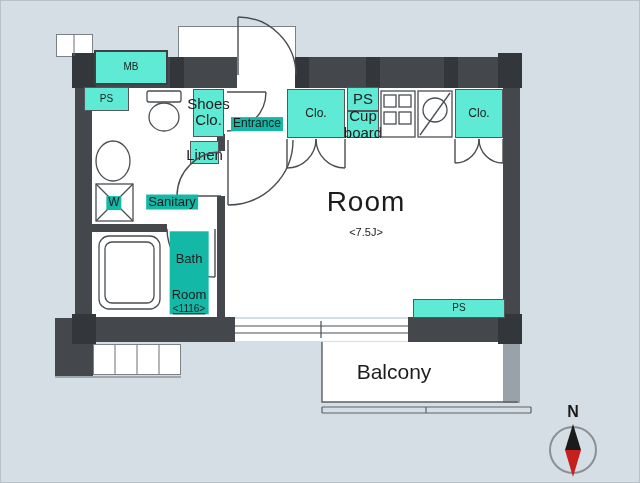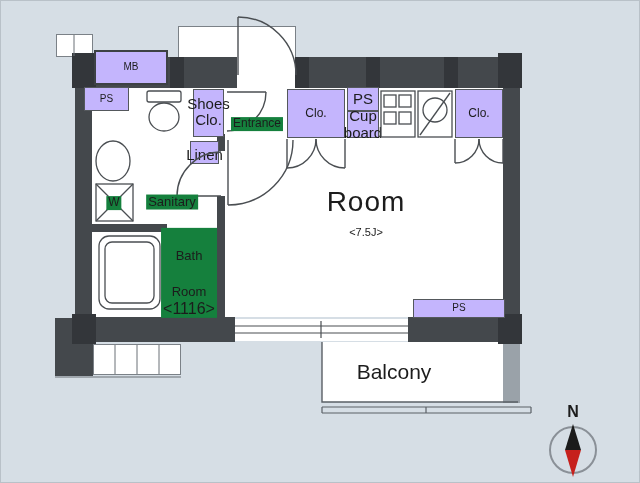--- a/index.html
+++ b/index.html
@@ -14,33 +14,33 @@
     overflow:hidden;
     box-shadow: inset 0 0 0 1px #b9c1c8;
   }
   .abs   { position:absolute; }
   .wall  { position:absolute; background:var(--wall,#44484c); }
   .pillar{ position:absolute; background:var(--wall-dark,#33363a); }
   .floor { position:absolute; background:var(--floor,#ffffff); }
   .gap   { position:absolute; background:var(--floor,#ffffff); }
   .annex { position:absolute; background:#ffffff; border:1px solid #7b8187; }
   .obox  {
-    position:absolute; background:#c4b5fd;
+    position:absolute; background:#5eead4;
     border:1px solid var(--thin-line,#54585c);
     display:flex; flex-direction:column; align-items:center; justify-content:center;
     line-height:1.08; color:#1c1c1c; text-align:center;
   }
   .obox.top { justify-content:flex-start; padding-top:6px; }
   .mbbox { border-width:2px; border-color:#3d4144; }
   .lbl {
     position:absolute; transform:translate(-50%,-50%);
     color:#1c1c1c; white-space:nowrap; text-align:center; line-height:1.15;
   }
-  .chip { background:#15803d; padding:0 2px; }
-  .fs9 {font-size:15px;} .fs10{font-size:10px;} .fs11{font-size:16px;}
+  .chip { background:#14b8a6; padding:0 2px; }
+  .fs9 {font-size:15px;} .fs10{font-size:10px;} .fs11{font-size:10px;text-decoration:underline;}
   .fs12{font-size:12px;} .fs13{font-size:13px;margin-top:21px;} .fs17{font-size:11px;}
   .fs21{font-size:21px;} .fs28{font-size:28px; letter-spacing:1px;}
   .fsN {font-size:16px; font-weight:bold;}
   svg.overlay { position:absolute; left:0; top:0; pointer-events:none; }
   .needle-n { fill:var(--compass-dark,#1b1b1b); }
   .needle-s { fill:var(--compass-red,#c6201c); }
 </style>
 </head>
 <body>
 

